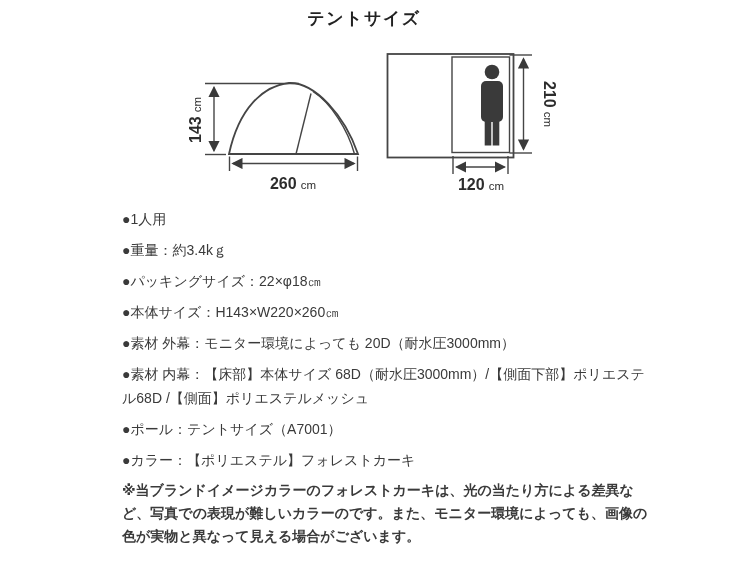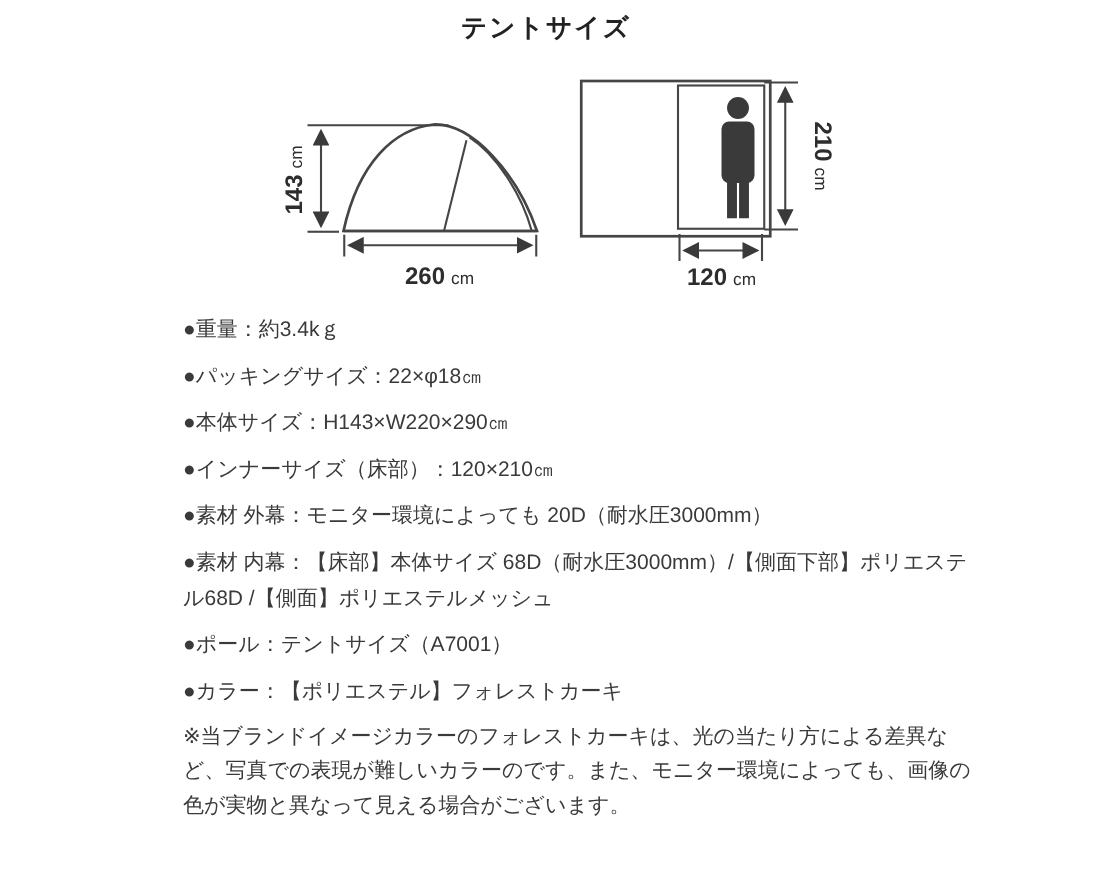--- a/index.html
+++ b/index.html
@@ -18,21 +18,21 @@
   .w14 { stroke-width: 1.4; }
   .fillwhite { fill: #ffffff; }
   .sil { fill: #3a3a3a; stroke: none; }
   .num { font-family: "Liberation Sans", sans-serif; font-size: 16px; font-weight: bold; fill: #2d2d2d; }
   .unit { font-family: "Liberation Sans", sans-serif; font-size: 11.5px; font-weight: normal; fill: #2d2d2d; }
   .content {
     position: absolute; top: 207px; left: 122px; width: 532px;
     color: #3a3a3a; font-size: 14px;
   }
   .content p { margin: 0 0 7px 0; line-height: 24px; }
-  .content p.note { line-height: 23px; margin-top: 1px; }
+  .content p.note { line-height: 23px; margin-top: 1px; font-weight: bold; }
 </style>
 </head>
 <body>
 
 <div class="page">
 
   <h2 class="title">テントサイズ</h2>
 
   <svg class="diagram" width="731" height="200" viewBox="0 0 731 200" xmlns="http://www.w3.org/2000/svg">
     <defs>
@@ -79,24 +79,24 @@
       </g>
 
       <line class="ln w14" x1="453" y1="156" x2="453" y2="174"></line>
       <line class="ln w14" x1="508" y1="156" x2="508" y2="174"></line>
       <line class="ln w14" x1="456.5" y1="167" x2="504.5" y2="167" marker-start="url(#arw)" marker-end="url(#arw)"></line>
       <text x="481" y="190" text-anchor="middle"><tspan class="num">120</tspan><tspan class="unit" dx="4">cm</tspan></text>
     </g>
   </svg>
 
   <div class="content">
+    <p>●1人用</p>
     <p>●重量：約3.4kｇ</p>
     <p>●パッキングサイズ：22×φ18㎝</p>
-    <p>●本体サイズ：H143×W220×290㎝</p>
-    <p>●インナーサイズ（床部）：120×210㎝</p>
+    <p>●本体サイズ：H143×W220×260㎝</p>
     <p>●素材 外幕：モニター環境によっても 20D（耐水圧3000mm）</p>
     <p>●素材 内幕：【床部】本体サイズ 68D（耐水圧3000mm）/【側面下部】ポリエステル68D /【側面】ポリエステルメッシュ</p>
     <p>●ポール：テントサイズ（A7001）</p>
     <p>●カラー：【ポリエステル】フォレストカーキ</p>
     <p class="note">※当ブランドイメージカラーのフォレストカーキは、光の当たり方による差異など、写真での表現が難しいカラーのです。また、モニター環境によっても、画像の色が実物と異なって見える場合がございます。</p>
   </div>
 
 </div>
 
 </body></html>

